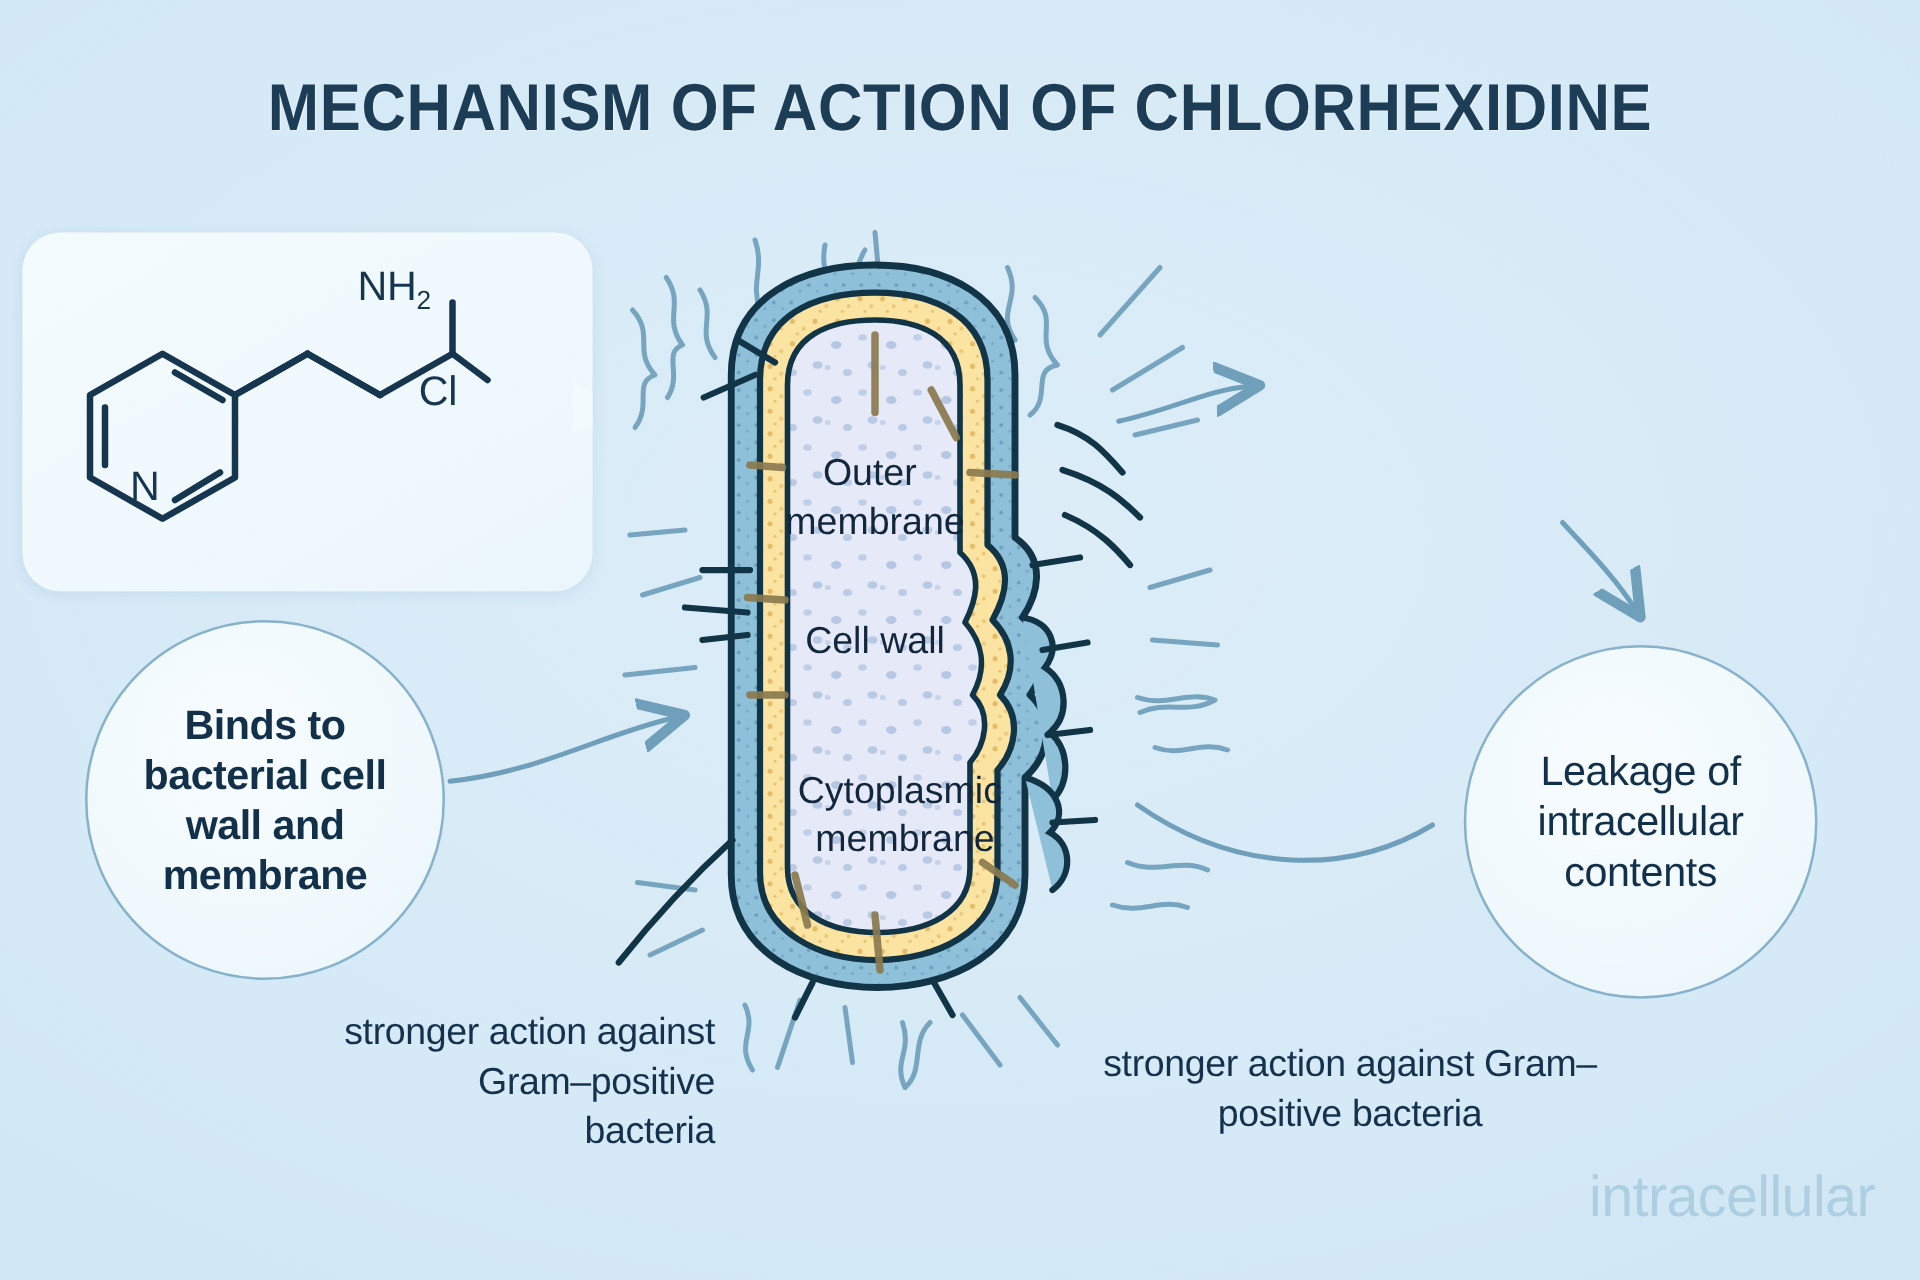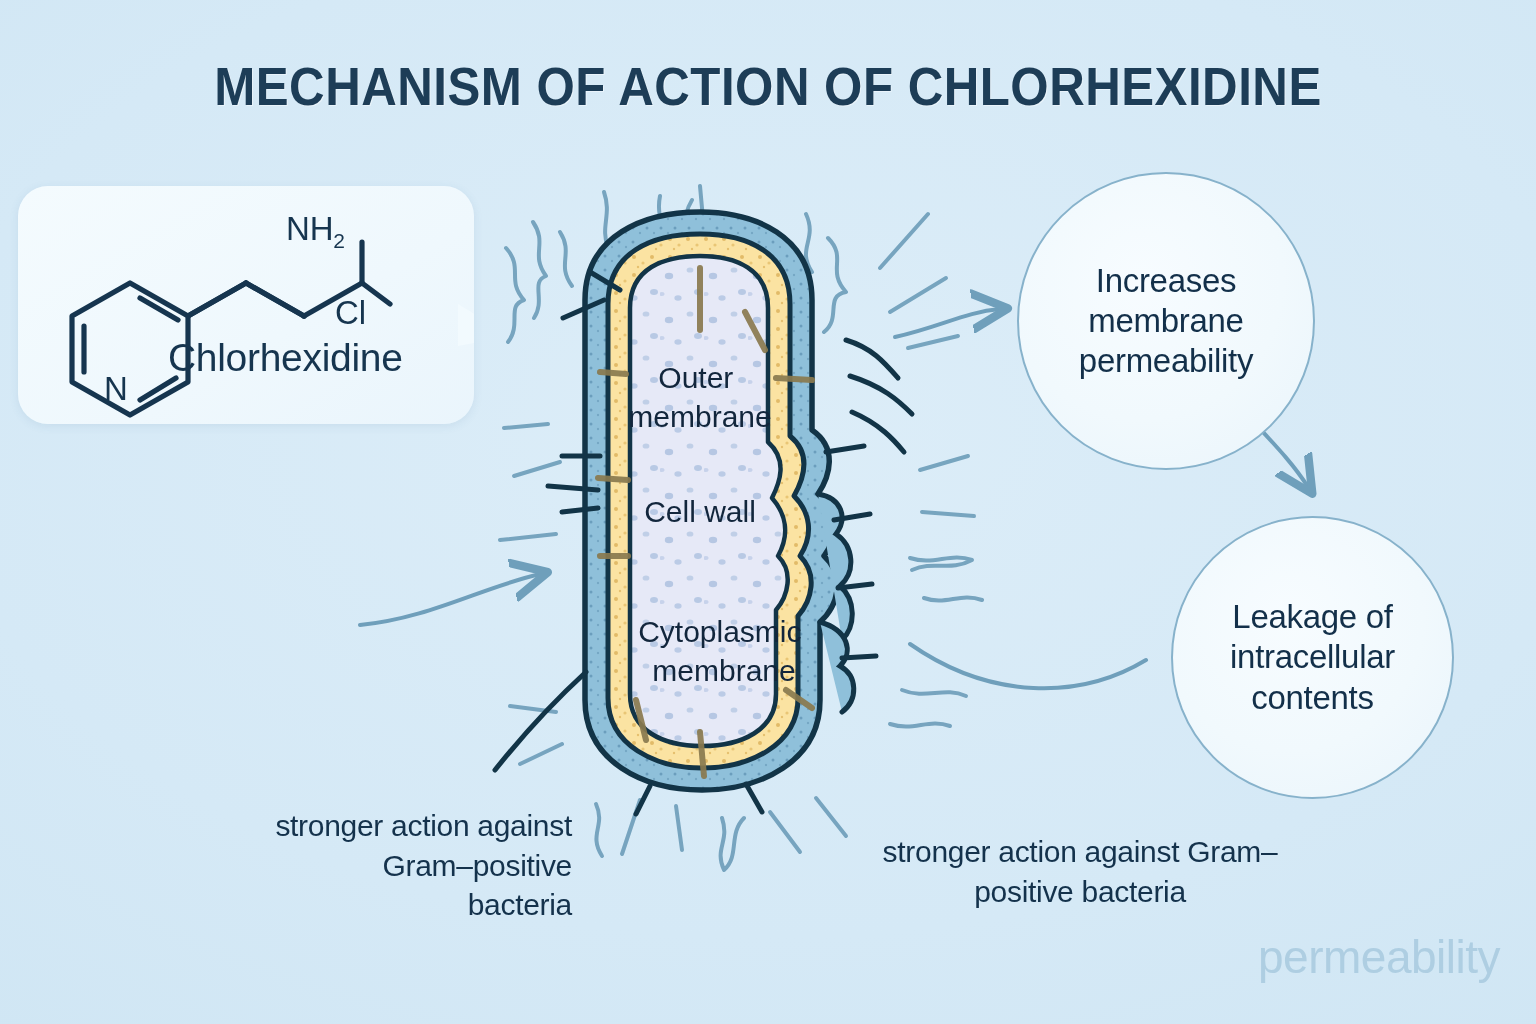--- a/index.html
+++ b/index.html
@@ -32,21 +32,21 @@
     transform: scaleX(0.93);
     text-shadow: 1px 1px 0 rgba(255,255,255,0.45);
   }
 
   
   #molecule-card {
     position: absolute;
     left: 18px;
     top: 186px;
     width: 456px;
-    height: 238px;
+    height: 287px;
     background: linear-gradient(150deg, #f4fbfe 0%, #eff8fd 60%, #eaf5fc 100%);
     border-radius: 30px;
     box-shadow: 0 2px 10px rgba(60,110,150,0.10);
   }
   #molecule-card .card-inner { position: absolute; inset: 0; }
   #molecule-label {
     position: absolute;
     left: 150px;
     top: 150px;
     width: 290px;
@@ -313,31 +313,30 @@
           <path d="M344,97 L344,56"></path>
 
           <path d="M344,97 L372,118"></path>
         </g>
       </svg>
       <div class="chem-atom" id="atom-nh2">
         <span>NH</span><sub>2</sub>
       </div>
       <div class="chem-atom" id="atom-cl">Cl</div>
       <div class="chem-atom" id="atom-n">N</div>
-      <div id="molecule-label">Chlorhexidine</div>
     </div>
   </div>
 
-
-  <div class="bubble" id="bubble-permeability">
-    <span class="bubble-text">Increases membrane permeability</span>
+  <div class="bubble" id="bubble-binds">
+    <span class="bubble-text">Binds to bacterial cell wall and membrane</span>
   </div>
+
 
   <div class="bubble" id="bubble-leakage">
     <span class="bubble-text">Leakage of intracellular contents</span>
   </div>
 
   <div class="caption" id="caption-left">stronger action against Gram–positive bacteria</div>
   <div class="caption" id="caption-right">stronger action against Gram–positive bacteria</div>
 
-  <div id="watermark">permeability</div>
+  <div id="watermark">intracellular</div>
 
 </div>
 
 </body></html>

